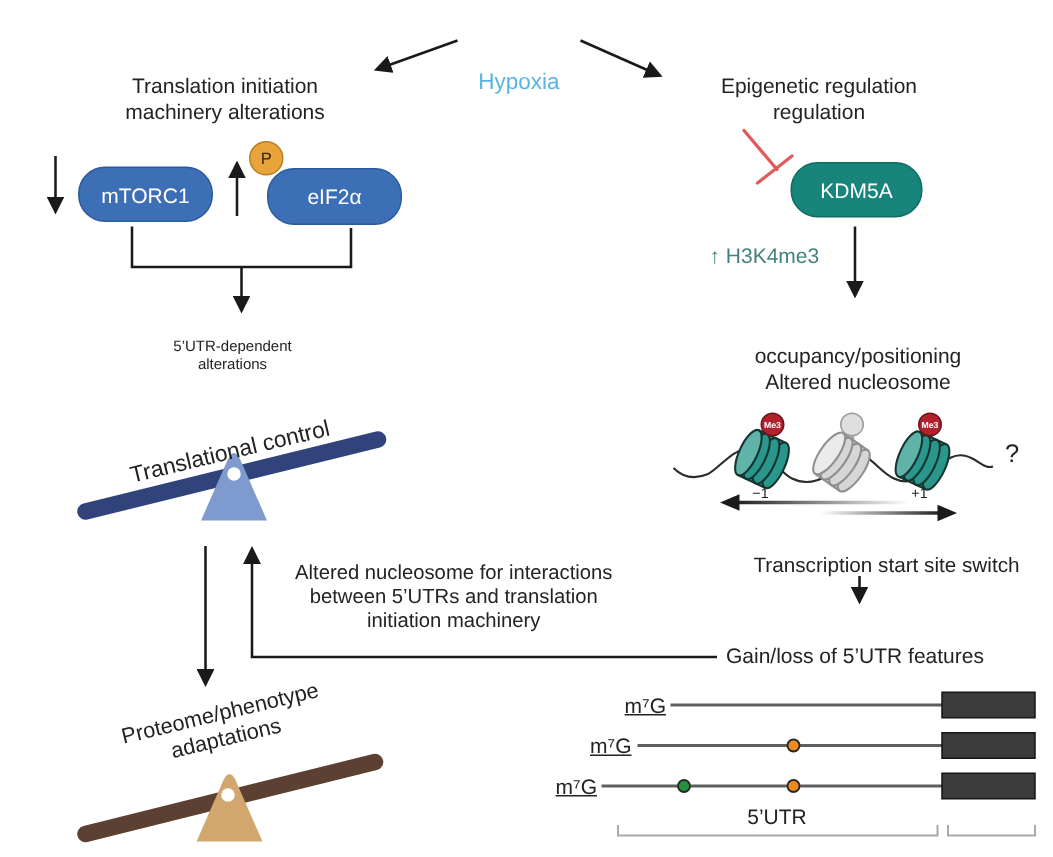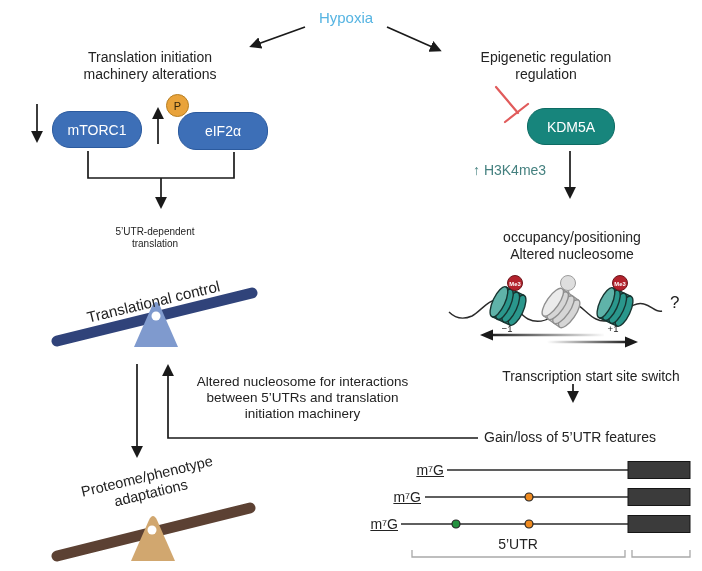--- a/index.html
+++ b/index.html
@@ -11,21 +11,21 @@
   .rgt{text-align:right;text-decoration:underline;}
   .pill{position:absolute;display:flex;align-items:center;justify-content:center;
         color:#ffffff;font-size:14px;border-radius:18px;z-index:2;}
   .pill.blue{background:var(--pill-blue);border:1.5px solid var(--pill-blue-border);}
   .pill.teal{background:var(--teal);border:1.5px solid var(--teal-border);}
   .badge{position:absolute;width:21px;height:21px;border-radius:50%;
          background:var(--phospho-orange);border:1.5px solid var(--phospho-border);
          display:flex;align-items:center;justify-content:center;
          font-size:11px;color:#33250a;z-index:3;}
   .rot{transform:rotate(-13.5deg);}
-  .hypoxia{color:var(--hypoxia-blue);font-size:15px;}
+  .hypoxia{color:var(--hypoxia-blue);font-size:15px;margin-top:37px;}
   .tealtxt{color:var(--teal-text);}
 </style>
 </head>
 <body>
 
 <div class="stage">
 
   <svg class="layer" width="702" height="571" viewBox="0 0 702 571">
     <defs>
       <marker id="ah" viewBox="0 0 10 10" refX="7.5" refY="5" markerWidth="7" markerHeight="7" orient="auto">
@@ -151,21 +151,21 @@
     <div>Epigenetic regulation</div>
     <div>regulation</div>
   </div>
 
   <div class="pill blue" style="left:52px;top:111px;width:88px;height:35px;">mTORC1</div>
   <div class="pill blue" style="left:178px;top:112px;width:88px;height:36px;text-align:right;">eIF2α</div>
   <div class="badge" style="left:166px;top:94px;">P</div>
 
   <div class="lbl ctr" style="left:70px;top:226px;width:170px;font-size:10px;">
     <div>5’UTR-dependent</div>
-    <div>translation</div>
+    <div>alterations</div>
   </div>
 
   <div class="lbl ctr rot" style="left:56px;top:293px;width:195px;font-size:15.2px;color:#222;">Translational control</div>
 
   <div class="lbl ctr" style="left:184px;top:374px;width:237px;font-size:13.5px;">
     <div>Altered nucleosome for interactions</div>
     <div>between 5’UTRs and translation</div>
     <div>initiation machinery</div>
   </div>
 

